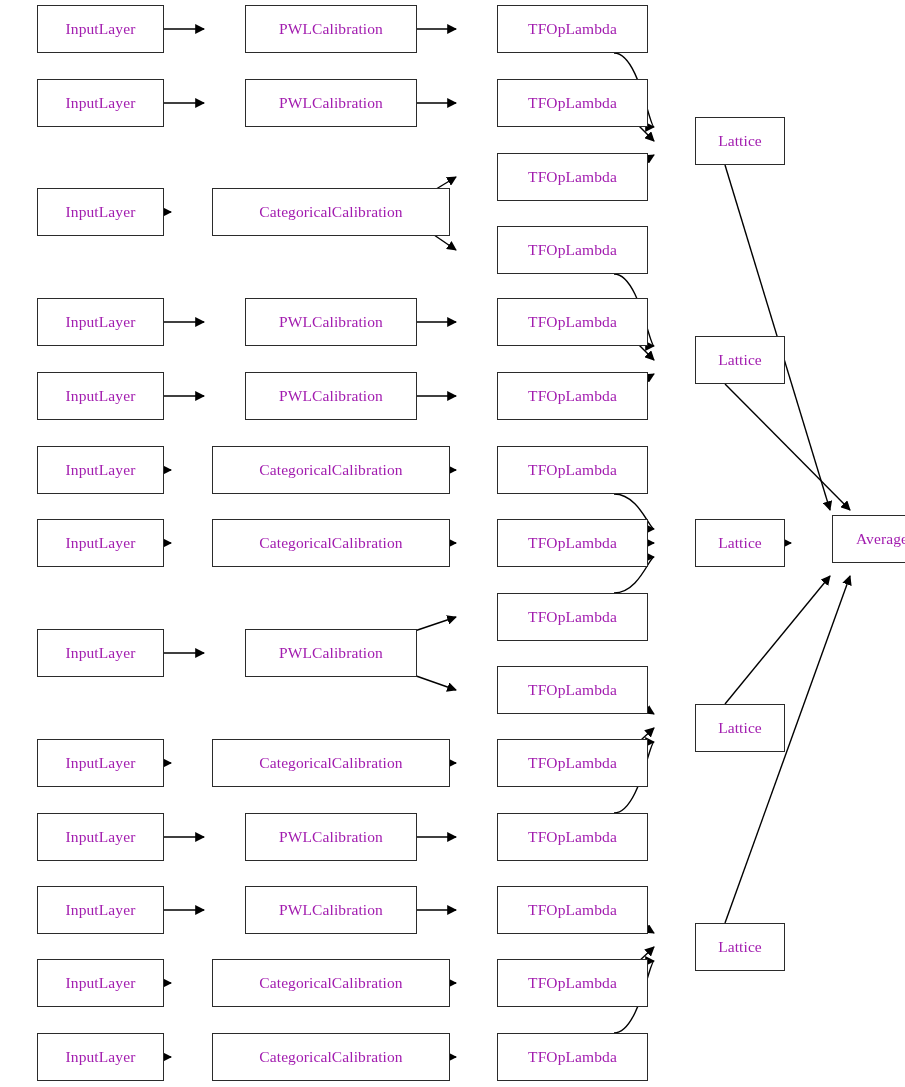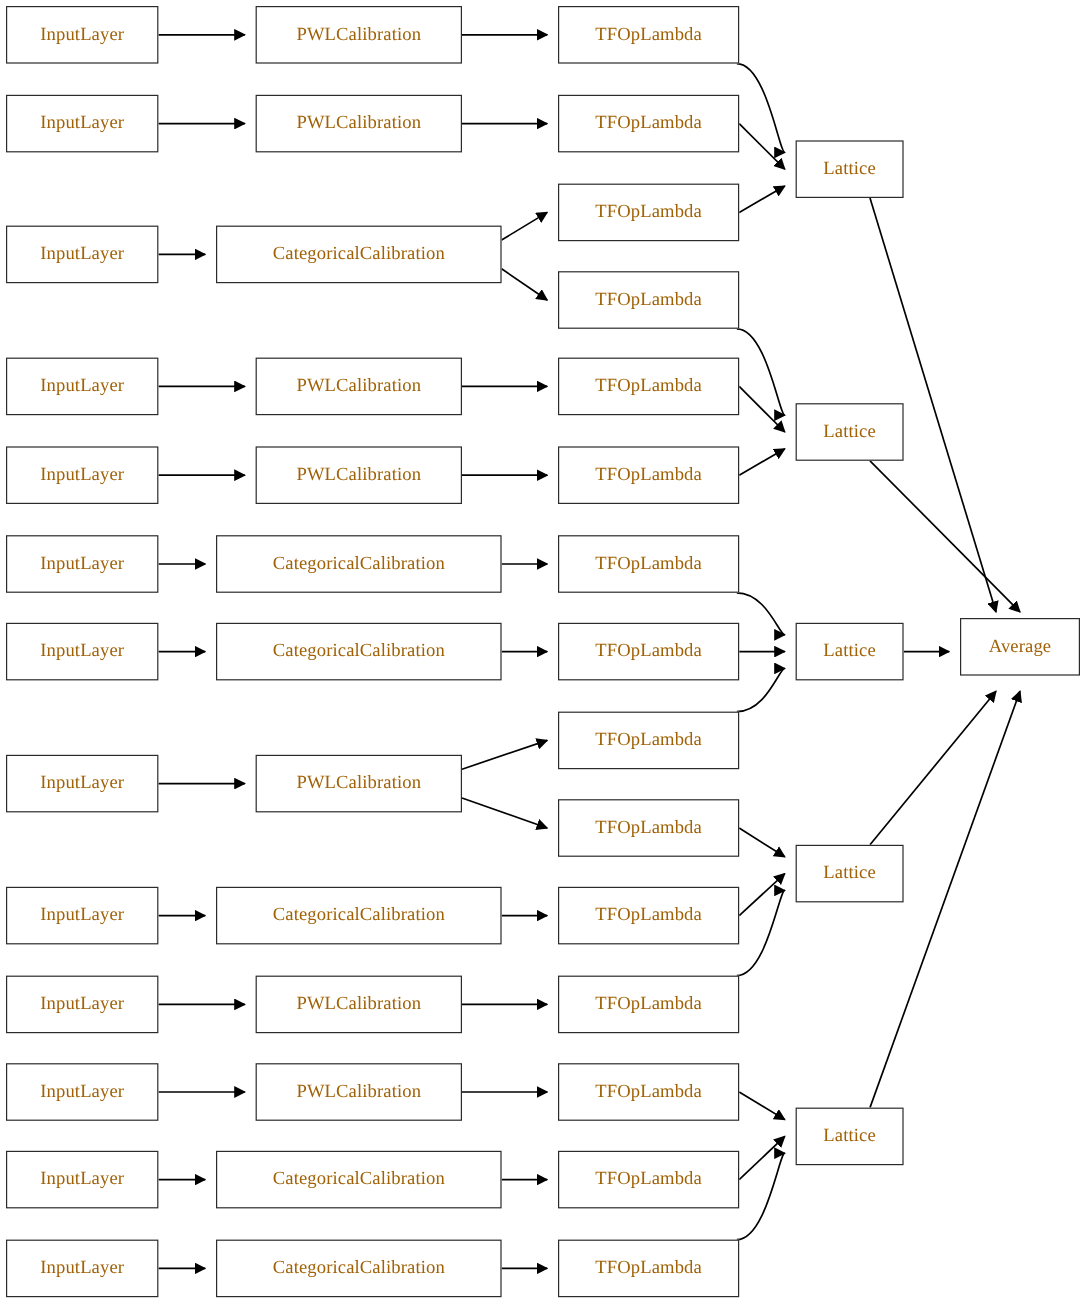--- a/index.html
+++ b/index.html
@@ -25,23 +25,24 @@
   }
   .node {
     position: absolute;
     box-sizing: border-box;
     border: 1px solid #2b2b2b;
     background: #ffffff;
     display: flex;
     align-items: center;
     justify-content: center;
     font-size: 15.5px;
-    color: #a16207;
+    color: #a21caf;
     line-height: 1;
     white-space: nowrap;
+    margin-left: 32px;
   }
   .node-label {
     display: block;
     letter-spacing: 0.1px;
   }
 </style>
 </head>
 <body>
 
 <div id="canvas">

